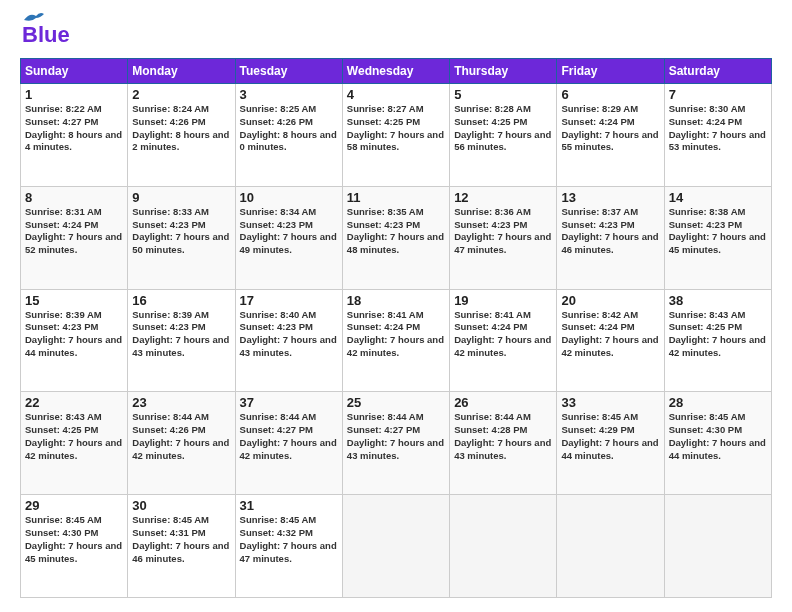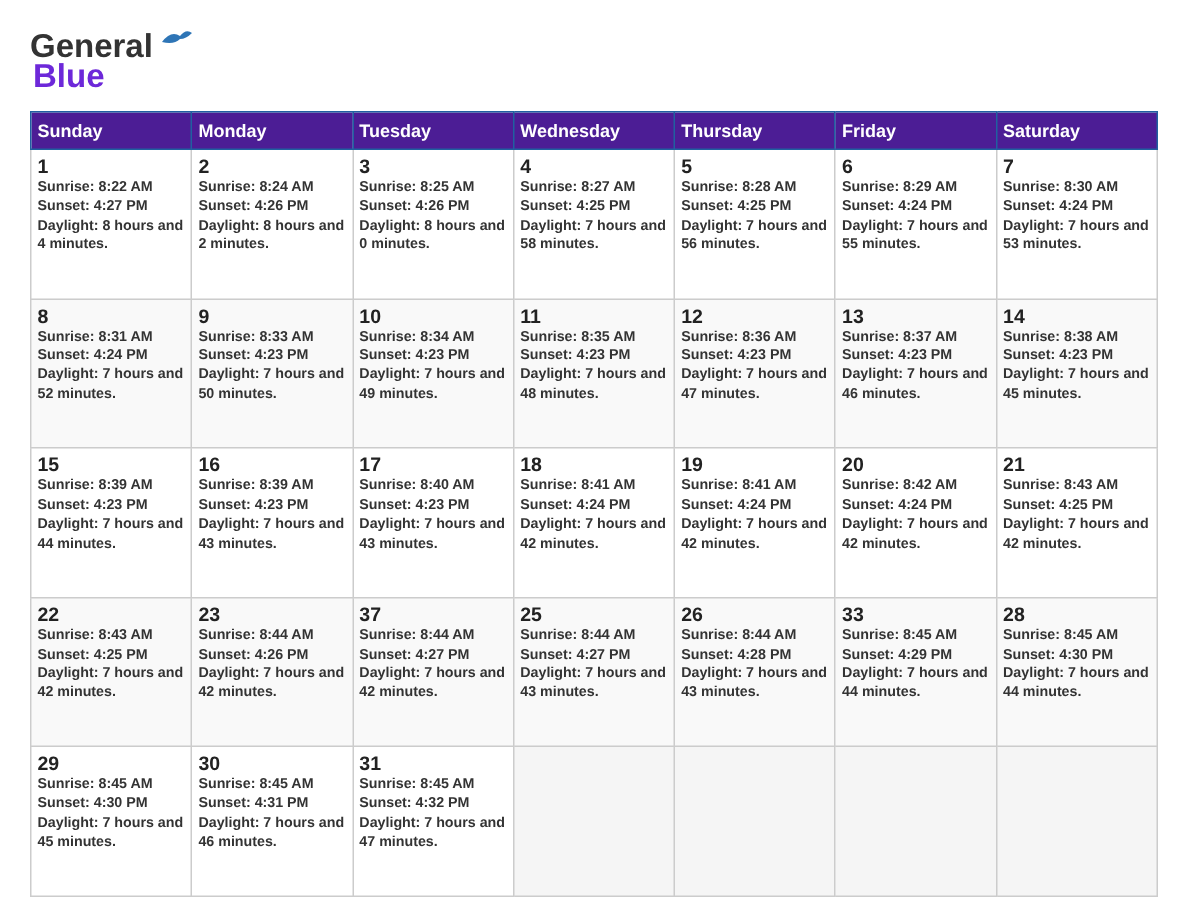--- a/index.html
+++ b/index.html
@@ -43,21 +43,21 @@
       margin-top: 2px;
     }
     .calendar {
       flex: 1;
       border: 1px solid #ccc;
       border-collapse: collapse;
       width: 100%;
       table-layout: fixed;
     }
     .calendar th {
-      background-color: #4c1d95;
+      background-color: #6d28d9;
       color: #fff;
       font-size: 12px;
       font-weight: bold;
       padding: 5px 4px;
       text-align: left;
       border: 1px solid #2060a0;
     }
     .calendar td {
       border: 1px solid #ccc;
       vertical-align: top;
@@ -85,21 +85,20 @@
       font-weight: bold;
     }
   </style>
 </head>
 <body>
 
 <div class="page">
   <div class="header">
     <div class="logo">
       <div style="display:flex; align-items:center; gap:2px;">
-        <span style="font-size:22px; font-weight:bold; color:#333;">General</span>
         <svg width="22" height="18" viewBox="0 0 22 18" style="margin-top:-8px; margin-left:2px;">
           <path d="M2 10 Q8 2 14 6 Q18 1 22 4 Q18 8 14 8 Q10 12 2 10Z" fill="#2e75b6"></path>
         </svg>
       </div>
       <span style="font-size:22px; font-weight:bold; color:#6d28d9; margin-top:-6px; padding-left:2px;">Blue</span>
     </div>
     <div class="title-area">
       <div class="month-title"></div>
       <div class="location"></div>
     </div>
@@ -197,21 +196,21 @@
       </td>
           <td>
         <span class="day-num">19</span>
         <span class="cell-text">Sunrise: 8:41 AM<br>Sunset: 4:24 PM<br>Daylight: 7 hours and 42 minutes.</span>
       </td>
           <td>
         <span class="day-num">20</span>
         <span class="cell-text">Sunrise: 8:42 AM<br>Sunset: 4:24 PM<br>Daylight: 7 hours and 42 minutes.</span>
       </td>
           <td>
-        <span class="day-num">21</span>
+        <span class="day-num">38</span>
         <span class="cell-text">Sunrise: 8:43 AM<br>Sunset: 4:25 PM<br>Daylight: 7 hours and 42 minutes.</span>
       </td>
         </tr>
         <tr>
           <td>
         <span class="day-num">22</span>
         <span class="cell-text">Sunrise: 8:43 AM<br>Sunset: 4:25 PM<br>Daylight: 7 hours and 42 minutes.</span>
       </td>
           <td>
         <span class="day-num">23</span>

